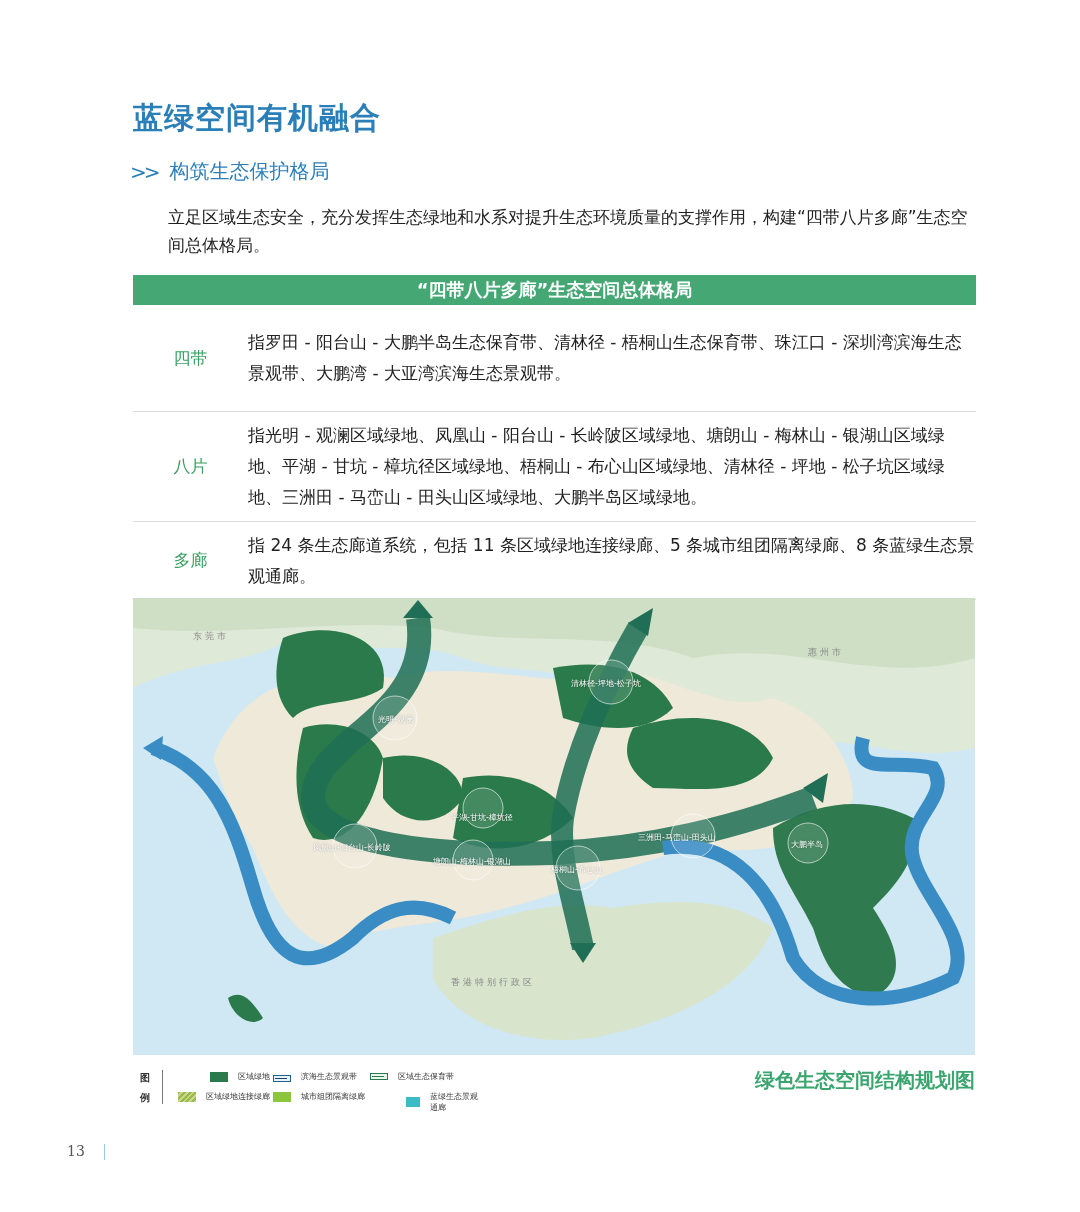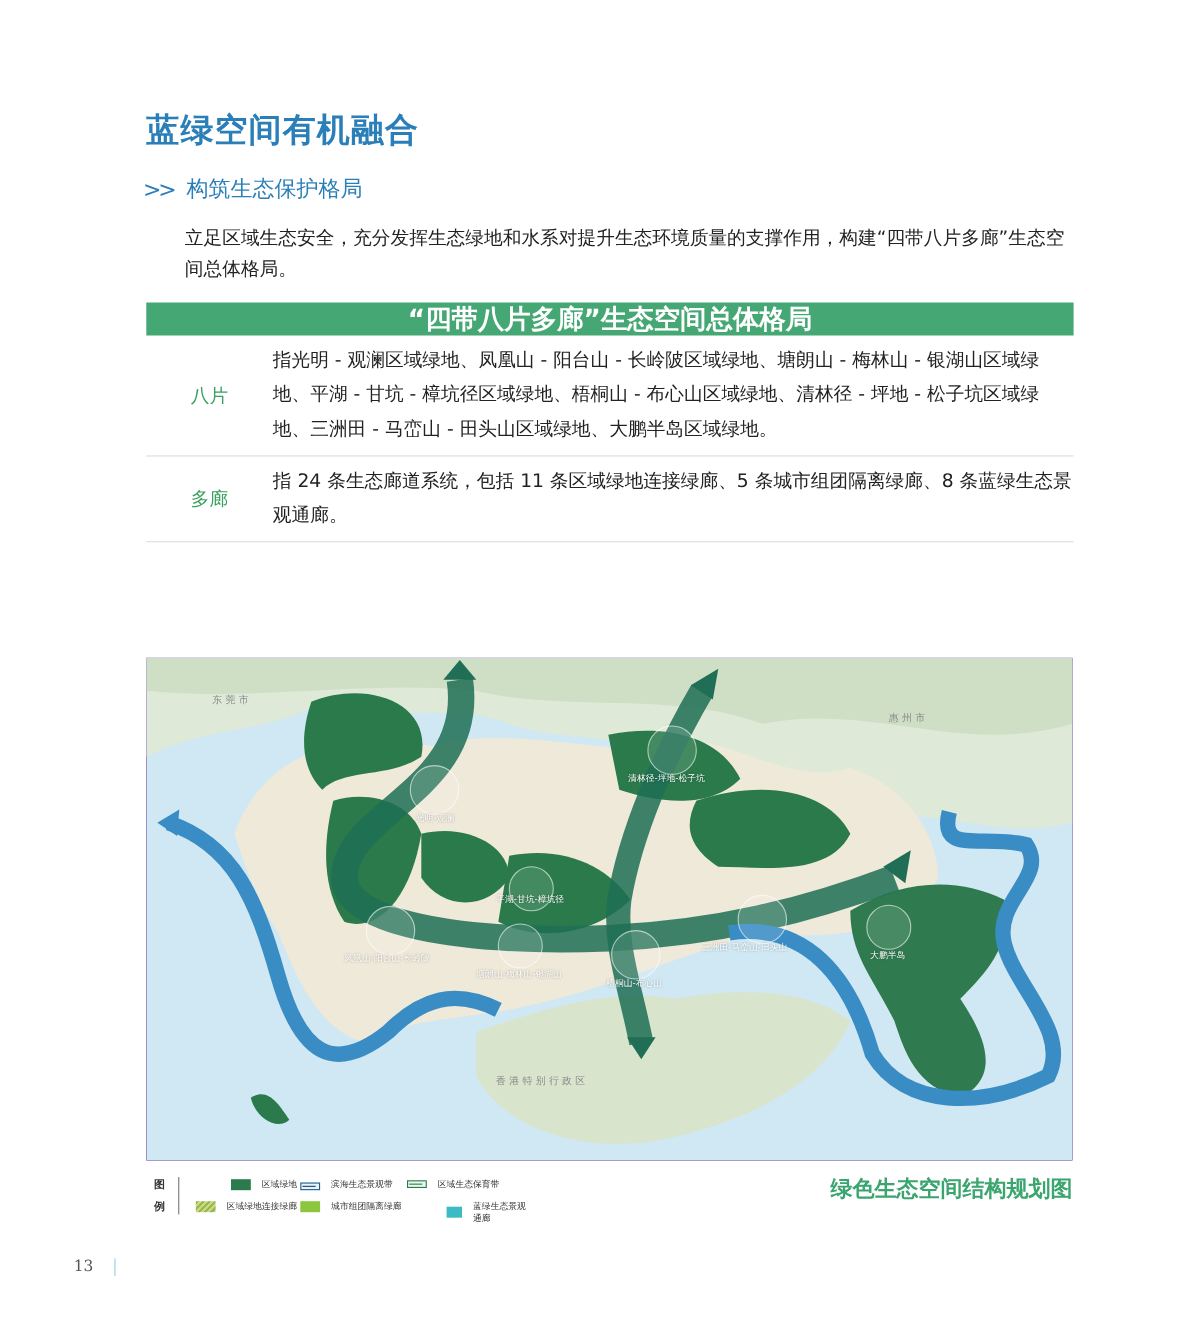--- a/index.html
+++ b/index.html
@@ -19,21 +19,21 @@
   .intro {
     position: absolute; left: 168px; top: 203px; width: 810px;
     font-size: 17px; line-height: 28px; color: #222;
   }
 
   .table {
     position: absolute; left: 133px; top: 275px; width: 843px;
   }
   .table-header {
     height: 30px; background: #45a874; color: #fff;
-    font-size: 24px; font-weight: bold; text-align: center; line-height: 30px;
+    font-size: 18px; font-weight: bold; text-align: center; line-height: 30px;
   }
   .table-row {
     display: flex; align-items: center;
     border-bottom: 1.5px solid #dcdcdc;
   }
   .row-label {
     width: 115px; text-align: center; color: #3aa060; font-size: 17px;
   }
   .row-text {
     flex: 1; font-size: 17px; line-height: 31px; color: #222; padding: 6px 0 6px 0;
@@ -43,21 +43,20 @@
   .row-duolang { height: 78px; }
 
   .map {
     position: absolute; left: 133px; top: 598px; width: 842px; height: 457px;
     overflow: hidden; background: #4c1d95;
   }
   .map svg { display: block; }
   .map-label {
     position: absolute; font-size: 8px; color: #fff; white-space: nowrap;
     text-shadow: 0 0 2px rgba(0,0,0,.4);
-    margin-top: 24px;
   }
   .map-place {
     position: absolute; font-size: 9px; color: #8a8a8a; letter-spacing: 3px; white-space: nowrap;
   }
 
   .legend {
     position: absolute; left: 140px; top: 1068px; width: 340px; height: 40px;
     font-size: 8px; color: #333;
   }
   .legend-title {
@@ -93,20 +92,24 @@
 
 <div class="section-heading">
   <span class="chev">&gt;&gt;</span>
   <span>构筑生态保护格局</span>
 </div>
 
 <p class="intro">立足区域生态安全，充分发挥生态绿地和水系对提升生态环境质量的支撑作用，构建“四带八片多廊”生态空间总体格局。</p>
 
 <div class="table">
   <div class="table-header">“四带八片多廊”生态空间总体格局</div>
+  <div class="table-row row-sidai">
+    <div class="row-label">四带</div>
+    <div class="row-text">指罗田 - 阳台山 - 大鹏半岛生态保育带、清林径 - 梧桐山生态保育带、珠江口 - 深圳湾滨海生态景观带、大鹏湾 - 大亚湾滨海生态景观带。</div>
+  </div>
   <div class="table-row row-bapian">
     <div class="row-label">八片</div>
     <div class="row-text">指光明 - 观澜区域绿地、凤凰山 - 阳台山 - 长岭陂区域绿地、塘朗山 - 梅林山 - 银湖山区域绿地、平湖 - 甘坑 - 樟坑径区域绿地、梧桐山 - 布心山区域绿地、清林径 - 坪地 - 松子坑区域绿地、三洲田 - 马峦山 - 田头山区域绿地、大鹏半岛区域绿地。</div>
   </div>
   <div class="table-row row-duolang">
     <div class="row-label">多廊</div>
     <div class="row-text">指 24 条生态廊道系统，包括 11 条区域绿地连接绿廊、5 条城市组团隔离绿廊、8 条蓝绿生态景观通廊。</div>
   </div>
 </div>
 
@@ -155,21 +158,21 @@
 
     <path d="M95 400 C110 390 120 405 130 420 C120 430 100 420 95 400 Z" fill="#2b7a4b"></path>
   </svg>
 
   <span class="map-place" style="left:60px;top:32px;">东莞市</span>
   <span class="map-place" style="left:675px;top:48px;">惠州市</span>
   <span class="map-place" style="left:318px;top:378px;">香港特别行政区</span>
 
   <span class="map-label" style="left:245px;top:116px;">光明-观澜</span>
   <span class="map-label" style="left:438px;top:80px;">清林径-坪地-松子坑</span>
-  <span class="map-label" style="left:318px;top:190px;text-align:center;">平湖-甘坑-樟坑径</span>
+  <span class="map-label" style="left:318px;top:214px;text-align:center;">平湖-甘坑-樟坑径</span>
   <span class="map-label" style="left:180px;top:244px;">凤凰山-阳台山-长岭陂</span>
   <span class="map-label" style="left:300px;top:258px;text-align:center;">塘朗山-梅林山-银湖山</span>
   <span class="map-label" style="left:418px;top:266px;">梧桐山-布心山</span>
   <span class="map-label" style="left:505px;top:234px;">三洲田-马峦山-田头山</span>
   <span class="map-label" style="left:658px;top:241px;">大鹏半岛</span>
 </div>
 
 <div class="legend">
   <div class="legend-title">
     <div>图</div>

